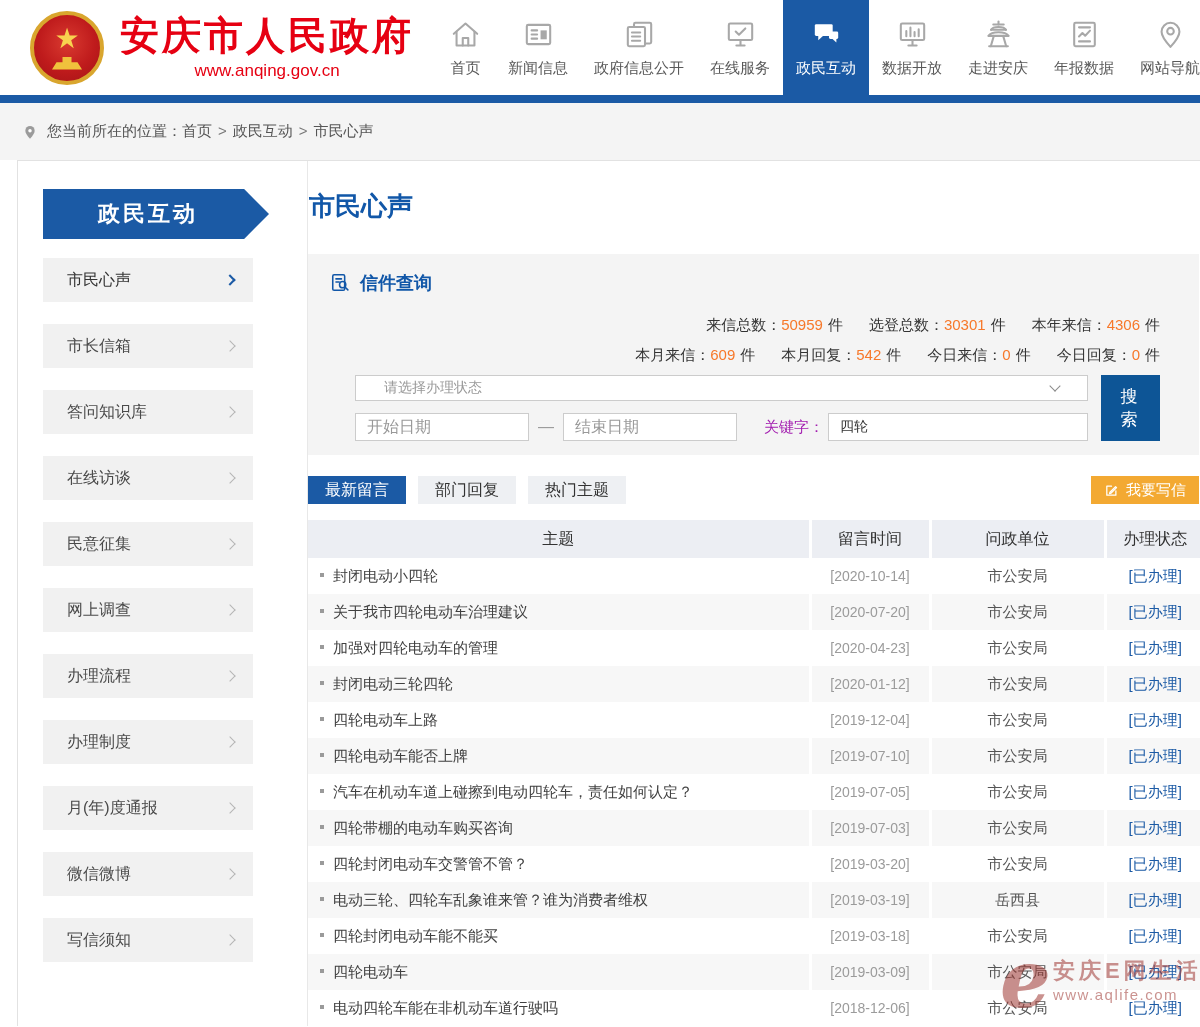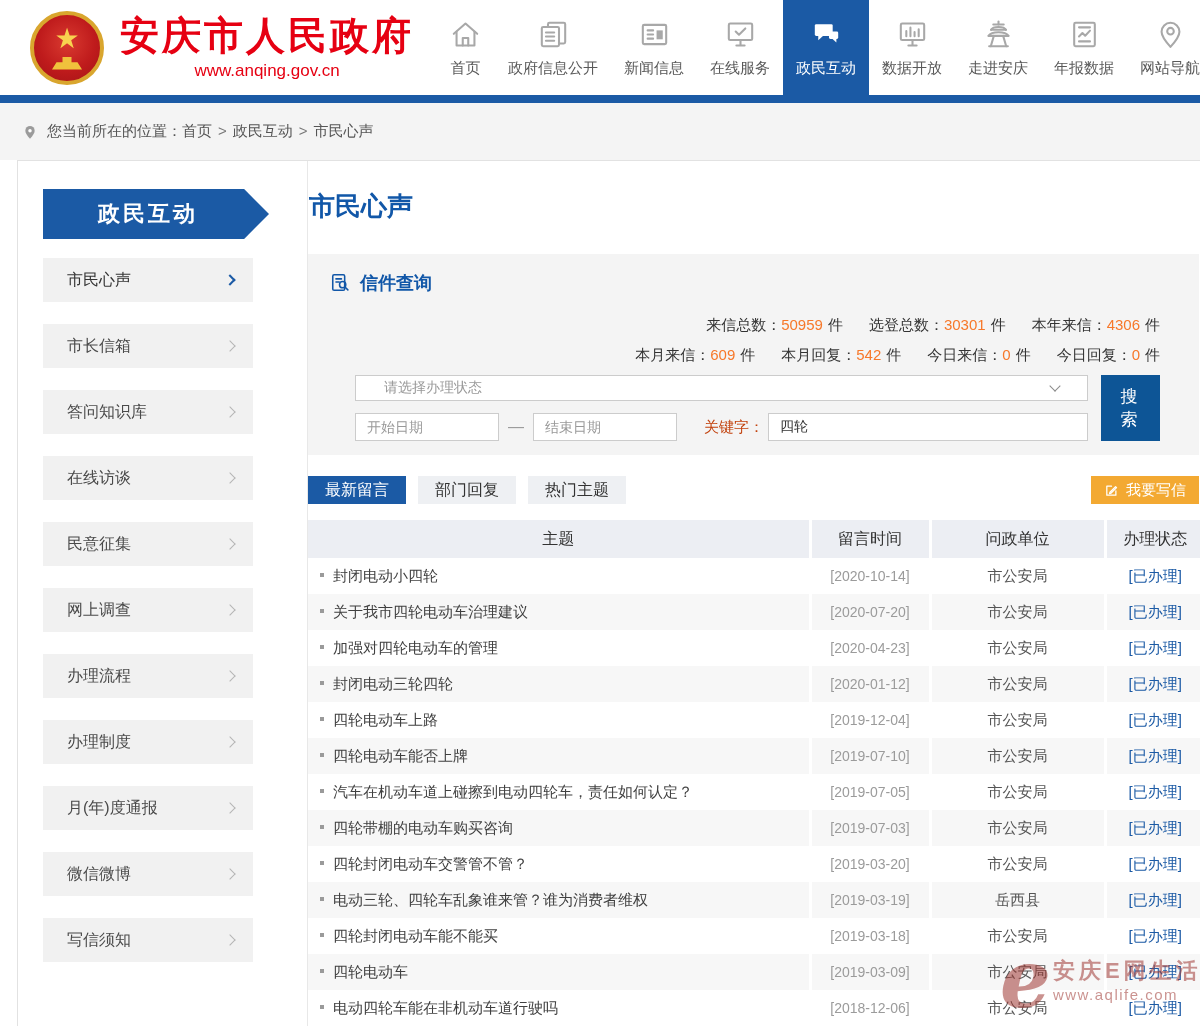--- a/index.html
+++ b/index.html
@@ -57,23 +57,23 @@
   .stats-line { height:30px; line-height:30px; white-space:nowrap; }
   .stat { margin-left:26px; }
   .stat-value { color:#f7782a; }
   .stat-unit { margin-left:5px; }
   .qform { display:flex; margin-top:5px; align-items:stretch; }
   .form-left { margin-left:25px; flex:1; display:flex; flex-direction:column; gap:12px; }
   .status-select { height:26px; border:1px solid #ccc; background:#fff; display:flex; align-items:center;
     justify-content:space-between; padding:0 28px; font-size:14px; color:#999; cursor:pointer; }
   .chev-down { width:8px; height:8px; border-left:1.5px solid #8a8a8a; border-bottom:1.5px solid #8a8a8a; transform:rotate(-45deg); margin-top:-5px; }
   .inputs-row { display:flex; align-items:center; height:28px; }
-  .date-input { width:144px; height:28px; border:1px solid #ccc; padding:0 11px; font-size:14px; color:#666; background:#fff; outline:none; }
+  .date-input { width:174px; height:28px; border:1px solid #ccc; padding:0 11px; font-size:16px; color:#666; background:#fff; outline:none; }
   .dash { margin:0 9px; color:#9a9a9a; }
-  .kw-label { margin-left:27px; font-size:15px; color:#c2410c; white-space:nowrap; }
+  .kw-label { margin-left:27px; font-size:15px; color:#a21caf; white-space:nowrap; }
   .kw-input { flex:1; height:28px; border:1px solid #ccc; padding:0 11px; font-size:14px; color:#333; background:#fff; outline:none; margin-left:4px; }
   input::placeholder { color:#999; }
   .search-btn { margin-left:13px; width:59px; background:#0d5596; color:#fff; border:none; font-size:17px;
     letter-spacing:3px; cursor:pointer; font-family:inherit; }
   
   .tabs-row { margin-top:21px; display:flex; align-items:center; width:891px;gap:26px; }
   .tab { height:28px; line-height:28px; padding:0 17px; background:#eef0f3; color:#333; font-size:16px; margin-right:12px; cursor:pointer; }
   .tab.active { background:#1b5aa5; color:#fff; }
   .write-btn { margin-left:auto; height:28px; background:#f3a932; color:#fff; border:none; font-size:15px;
     display:flex; align-items:center; gap:7px; padding:0 13px; cursor:pointer; font-family:inherit; }
@@ -116,36 +116,36 @@
             <path d="M3.5 11.5 12 4l8.5 7.5"></path>
             <path d="M5.5 10v10h13V10"></path>
             <path d="M10 20v-5.5h4V20"></path>
           </svg>
         </span>
         <span class="nav-label">首页</span>
       </div>
       <div class="nav-item">
         <span class="nav-icon">
           <svg viewBox="0 0 24 24" fill="none" stroke="currentColor" stroke-width="1.5" stroke-linecap="round" stroke-linejoin="round">
+            <rect x="3.5" y="5" width="17" height="14" rx="1"></rect>
+            <path d="M7 9h4M7 12h4M7 15h4"></path>
+            <rect x="13.5" y="9" width="4.5" height="6.5" fill="currentColor" stroke="none"></rect>
+          </svg>
+        </span>
+        <span class="nav-label">新闻信息</span>
+      </div>
+      <div class="nav-item">
+        <span class="nav-icon">
+          <svg viewBox="0 0 24 24" fill="none" stroke="currentColor" stroke-width="1.5" stroke-linecap="round" stroke-linejoin="round">
             <rect x="8" y="3.5" width="12.5" height="15" rx="1"></rect>
             <rect x="3.5" y="6.5" width="12.5" height="14" rx="1" fill="#fff"></rect>
             <path d="M6.5 10.5h6M6.5 13.5h6M6.5 16.5h6"></path>
           </svg>
         </span>
         <span class="nav-label">政府信息公开</span>
-      </div>
-      <div class="nav-item">
-        <span class="nav-icon">
-          <svg viewBox="0 0 24 24" fill="none" stroke="currentColor" stroke-width="1.5" stroke-linecap="round" stroke-linejoin="round">
-            <rect x="3.5" y="5" width="17" height="14" rx="1"></rect>
-            <path d="M7 9h4M7 12h4M7 15h4"></path>
-            <rect x="13.5" y="9" width="4.5" height="6.5" fill="currentColor" stroke="none"></rect>
-          </svg>
-        </span>
-        <span class="nav-label">新闻信息</span>
       </div>
       <div class="nav-item">
         <span class="nav-icon">
           <svg viewBox="0 0 24 24" fill="none" stroke="currentColor" stroke-width="1.5" stroke-linecap="round" stroke-linejoin="round">
             <rect x="3.5" y="4" width="17" height="12" rx="1"></rect>
             <path d="M9 20h6M12 16v4"></path>
             <path d="M8.5 9.8l2.4 2.4 4.6-4.6"></path>
           </svg>
         </span>
         <span class="nav-label">在线服务</span>

